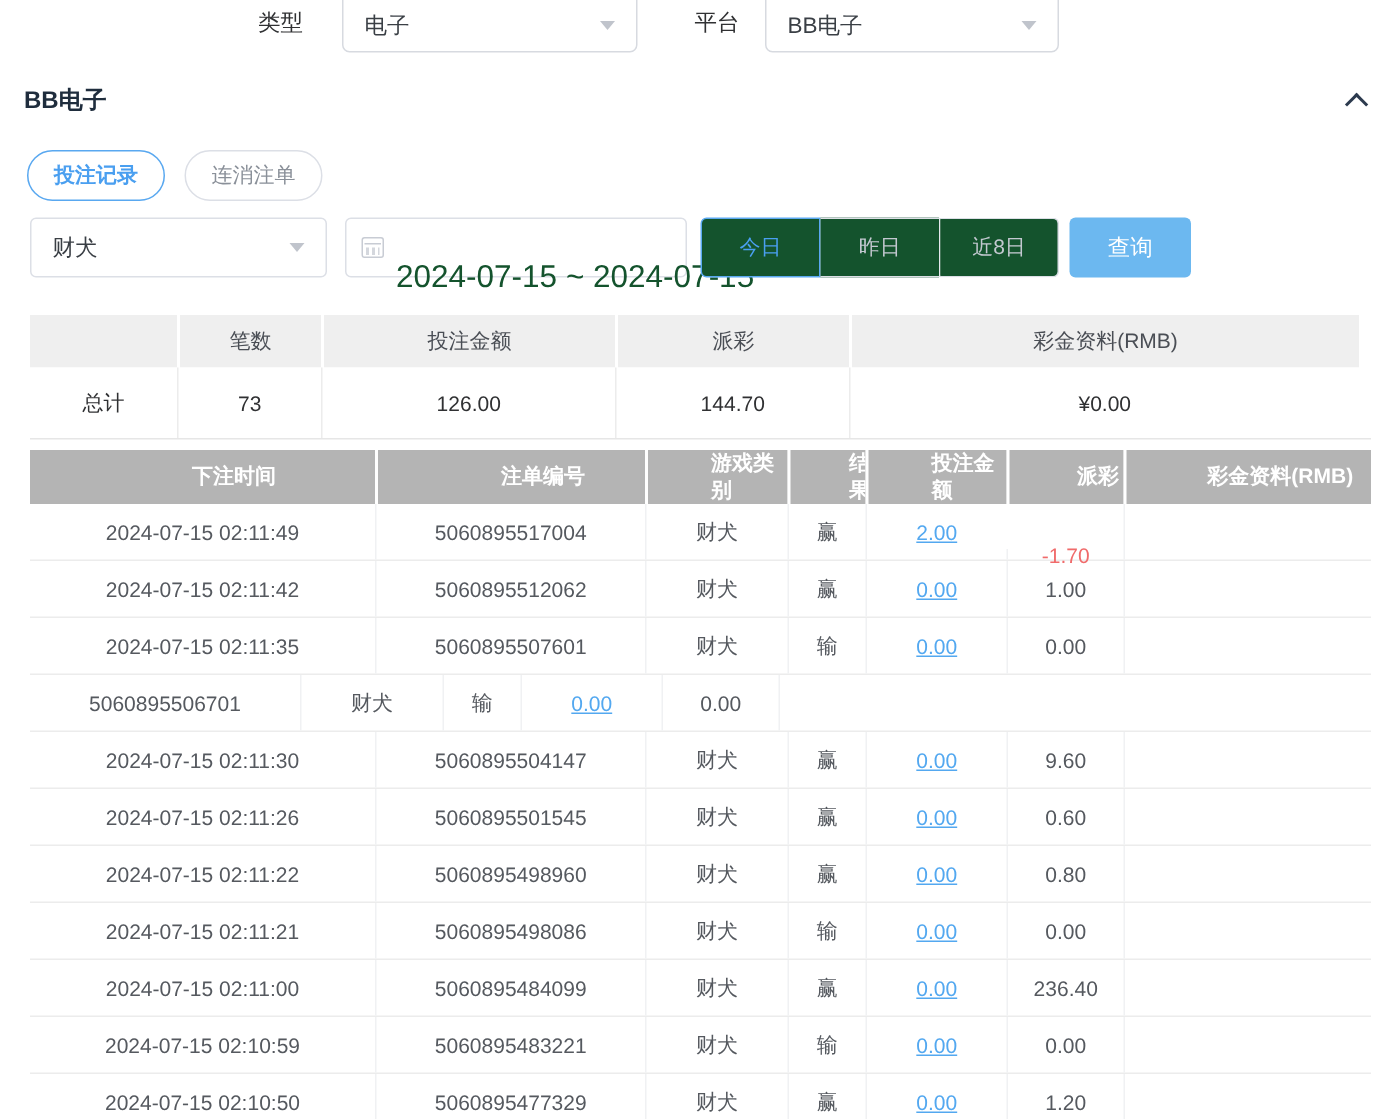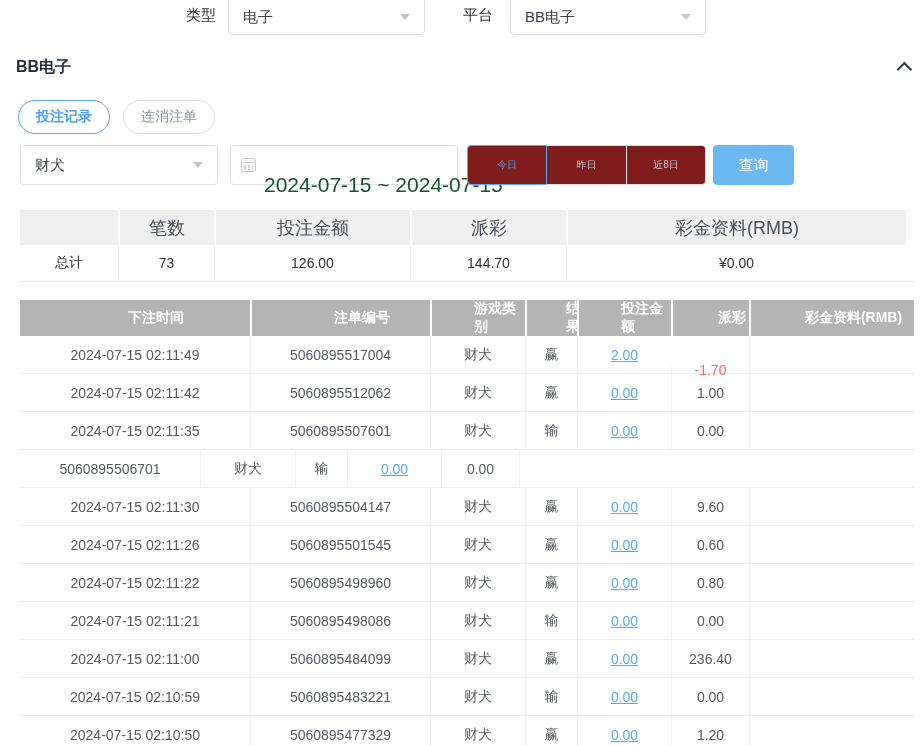--- a/index.html
+++ b/index.html
@@ -3,21 +3,21 @@
 <meta charset="utf-8">
 <style>
   * { margin:0; padding:0; box-sizing:border-box; }
   html,body { width:922px; height:746px; background:#fff; overflow:hidden;
     font-family:"Liberation Sans","DejaVu Sans",sans-serif; }
   .page { position:relative; width:922px; height:746px; background:#fff; overflow:hidden; }
 
   
   .top-filters { position:absolute; top:0; left:0; width:100%; height:37px; }
   .tf-label { position:absolute; top:6px; font-size:15px; color:#303133; }
-  .tf-label.type { left:186px; }
+  .tf-label.type { left:172px; }
   .tf-label.platform { left:463px; }
   .select-box { position:absolute; top:-9px; height:44px; background:#fff;
     border:1px solid #d7dae0; border-radius:5px; display:flex; align-items:center;
     padding:0 14px; cursor:pointer; }
   .select-box.type-select { left:228px; width:197px; }
   .select-box.platform-select { left:510px; width:196px; }
   .select-box .val { font-size:15px; color:#3a3f45; flex:1; margin-top:8px; }
   .caret-down { width:0; height:0; border-left:5px solid transparent;
     border-right:5px solid transparent; border-top:6px solid #c0c4cc; margin-top:8px; }
 
@@ -47,34 +47,34 @@
     align-items:center; padding:0 10px; gap:8px; cursor:pointer; }
   .date-text { font-size:21px; color:#14532d; white-space:nowrap;margin-top:40px; }
   .cal-icon { width:15px; height:14px; border:1px solid #c8ccd4; border-radius:2px;
     position:relative; flex:0 0 auto; }
   .cal-icon:before { content:""; position:absolute; left:1px; right:1px; top:3px;
     border-top:1px solid #c8ccd4; }
   .cal-icon:after { content:""; position:absolute; left:2px; top:6px; width:9px; height:5px;
     background:repeating-linear-gradient(90deg,#d4d7dd 0 2px,transparent 2px 4px); }
   .quick-group { position:absolute; left:467px; top:0; display:flex; }
   .qbtn { height:40px; display:flex; align-items:center; justify-content:center;
-    font-size:10px; background:#7f1d1d; cursor:pointer; }
+    font-size:14px; background:#14532d; cursor:pointer; }
   .qbtn.b0 { width:80px; border:1px solid #59a8f0; color:#4a9ff0; border-radius:4px 0 0 4px; }
   .qbtn.b1 { width:79px; border-top:1px solid #dcdfe6; border-bottom:1px solid #dcdfe6; color:#c3c8d0; }
   .qbtn.b2 { width:80px; border:1px solid #dcdfe6; border-left:1px solid #e4e7ec; color:#c3c8d0; border-radius:0 4px 4px 0; }
   .search-btn { position:absolute; left:713px; top:0; width:81px; height:40px;
     background:#6cb8f0; color:#fff; font-size:15px; border:none; border-radius:4px;
     display:flex; align-items:center; justify-content:center; cursor:pointer; }
 
   
   .summary { position:absolute; top:210px; left:20px; width:894px; }
   .sum-head { display:flex; height:35px; }
-  .sum-head .shc { background:#efefef; color:#4a4e55; font-size:18px; display:flex;
+  .sum-head .shc { background:#efefef; color:#4a4e55; font-size:14px; display:flex;
     align-items:center; justify-content:center; }
-  .sum-row { display:flex; height:37px; border-bottom:1px solid #e6e6e6; }
+  .sum-row { display:flex; height:48px; border-bottom:1px solid #e6e6e6; }
   .sum-row .src { background:#fff; color:#303133; font-size:14px; display:flex;
     align-items:center; justify-content:center; border-left:1px solid #ececec; }
   .sum-row .src:first-child { border-left:none; }
   .sc0 { width:98px; } .sc1 { width:96px; } .sc2 { width:196px; } .sc3 { width:156px; } .sc4 { width:340px; }
   .sum-head .shc { margin-left:2px; }
   .sum-head .shc:first-child { margin-left:0; }
   .sum-head .sc1,.sum-head .sc2,.sum-head .sc3,.sum-head .sc4 { width:calc(var(--w) - 2px); }
   .sum-head .sc1 { --w:96px; } .sum-head .sc2 { --w:196px; } .sum-head .sc3 { --w:156px; } .sum-head .sc4 { --w:340px; }
 
   

